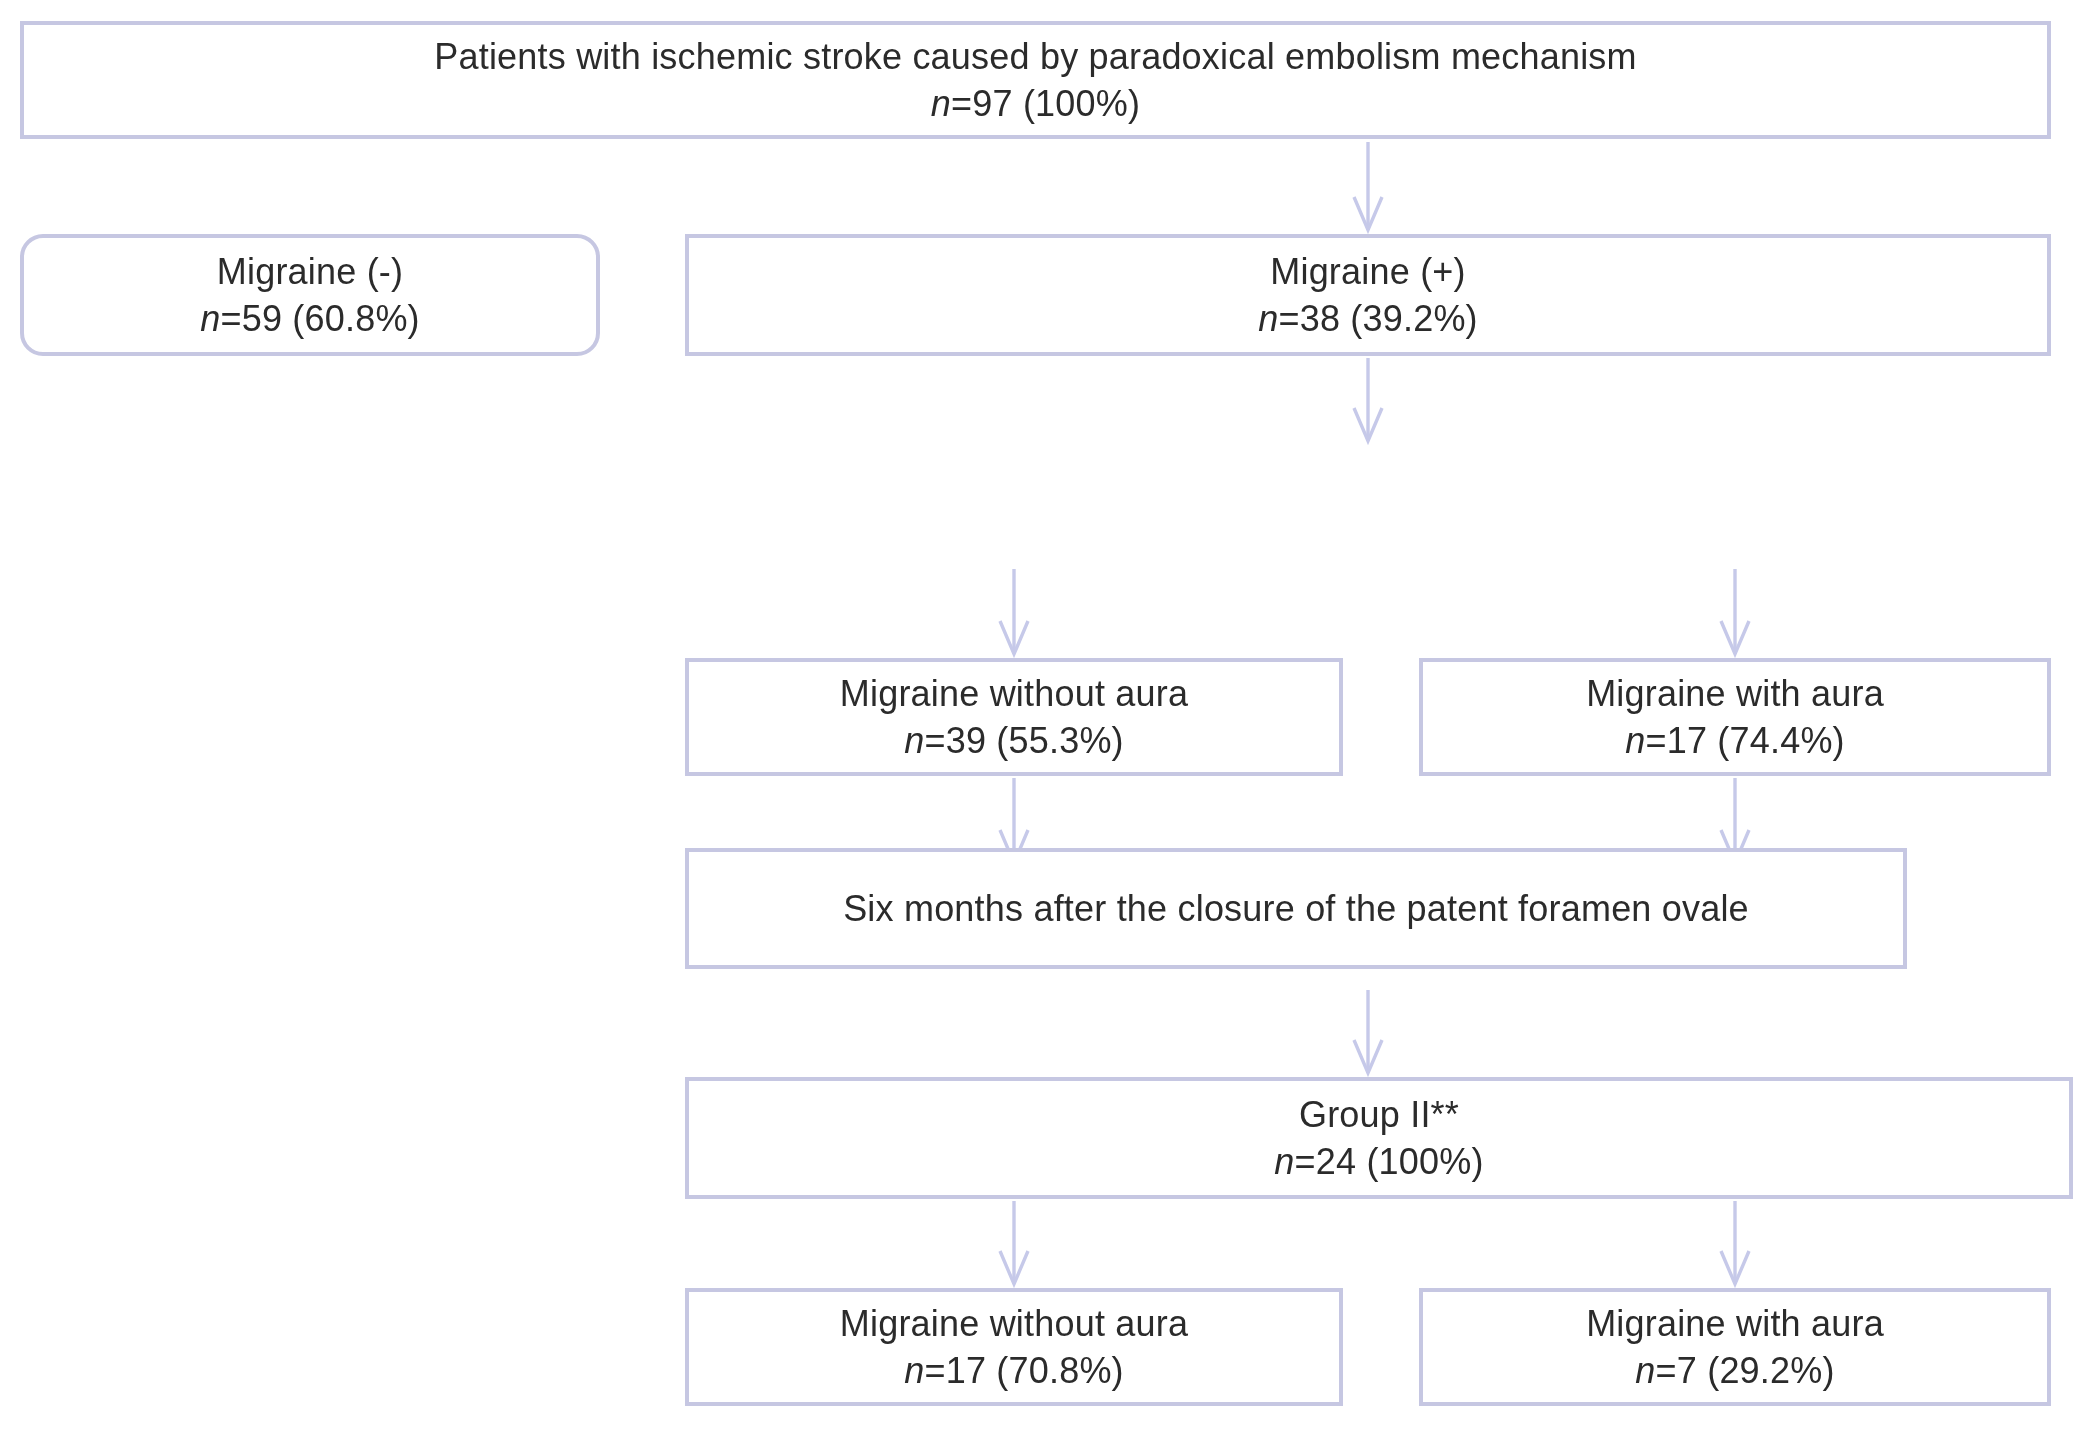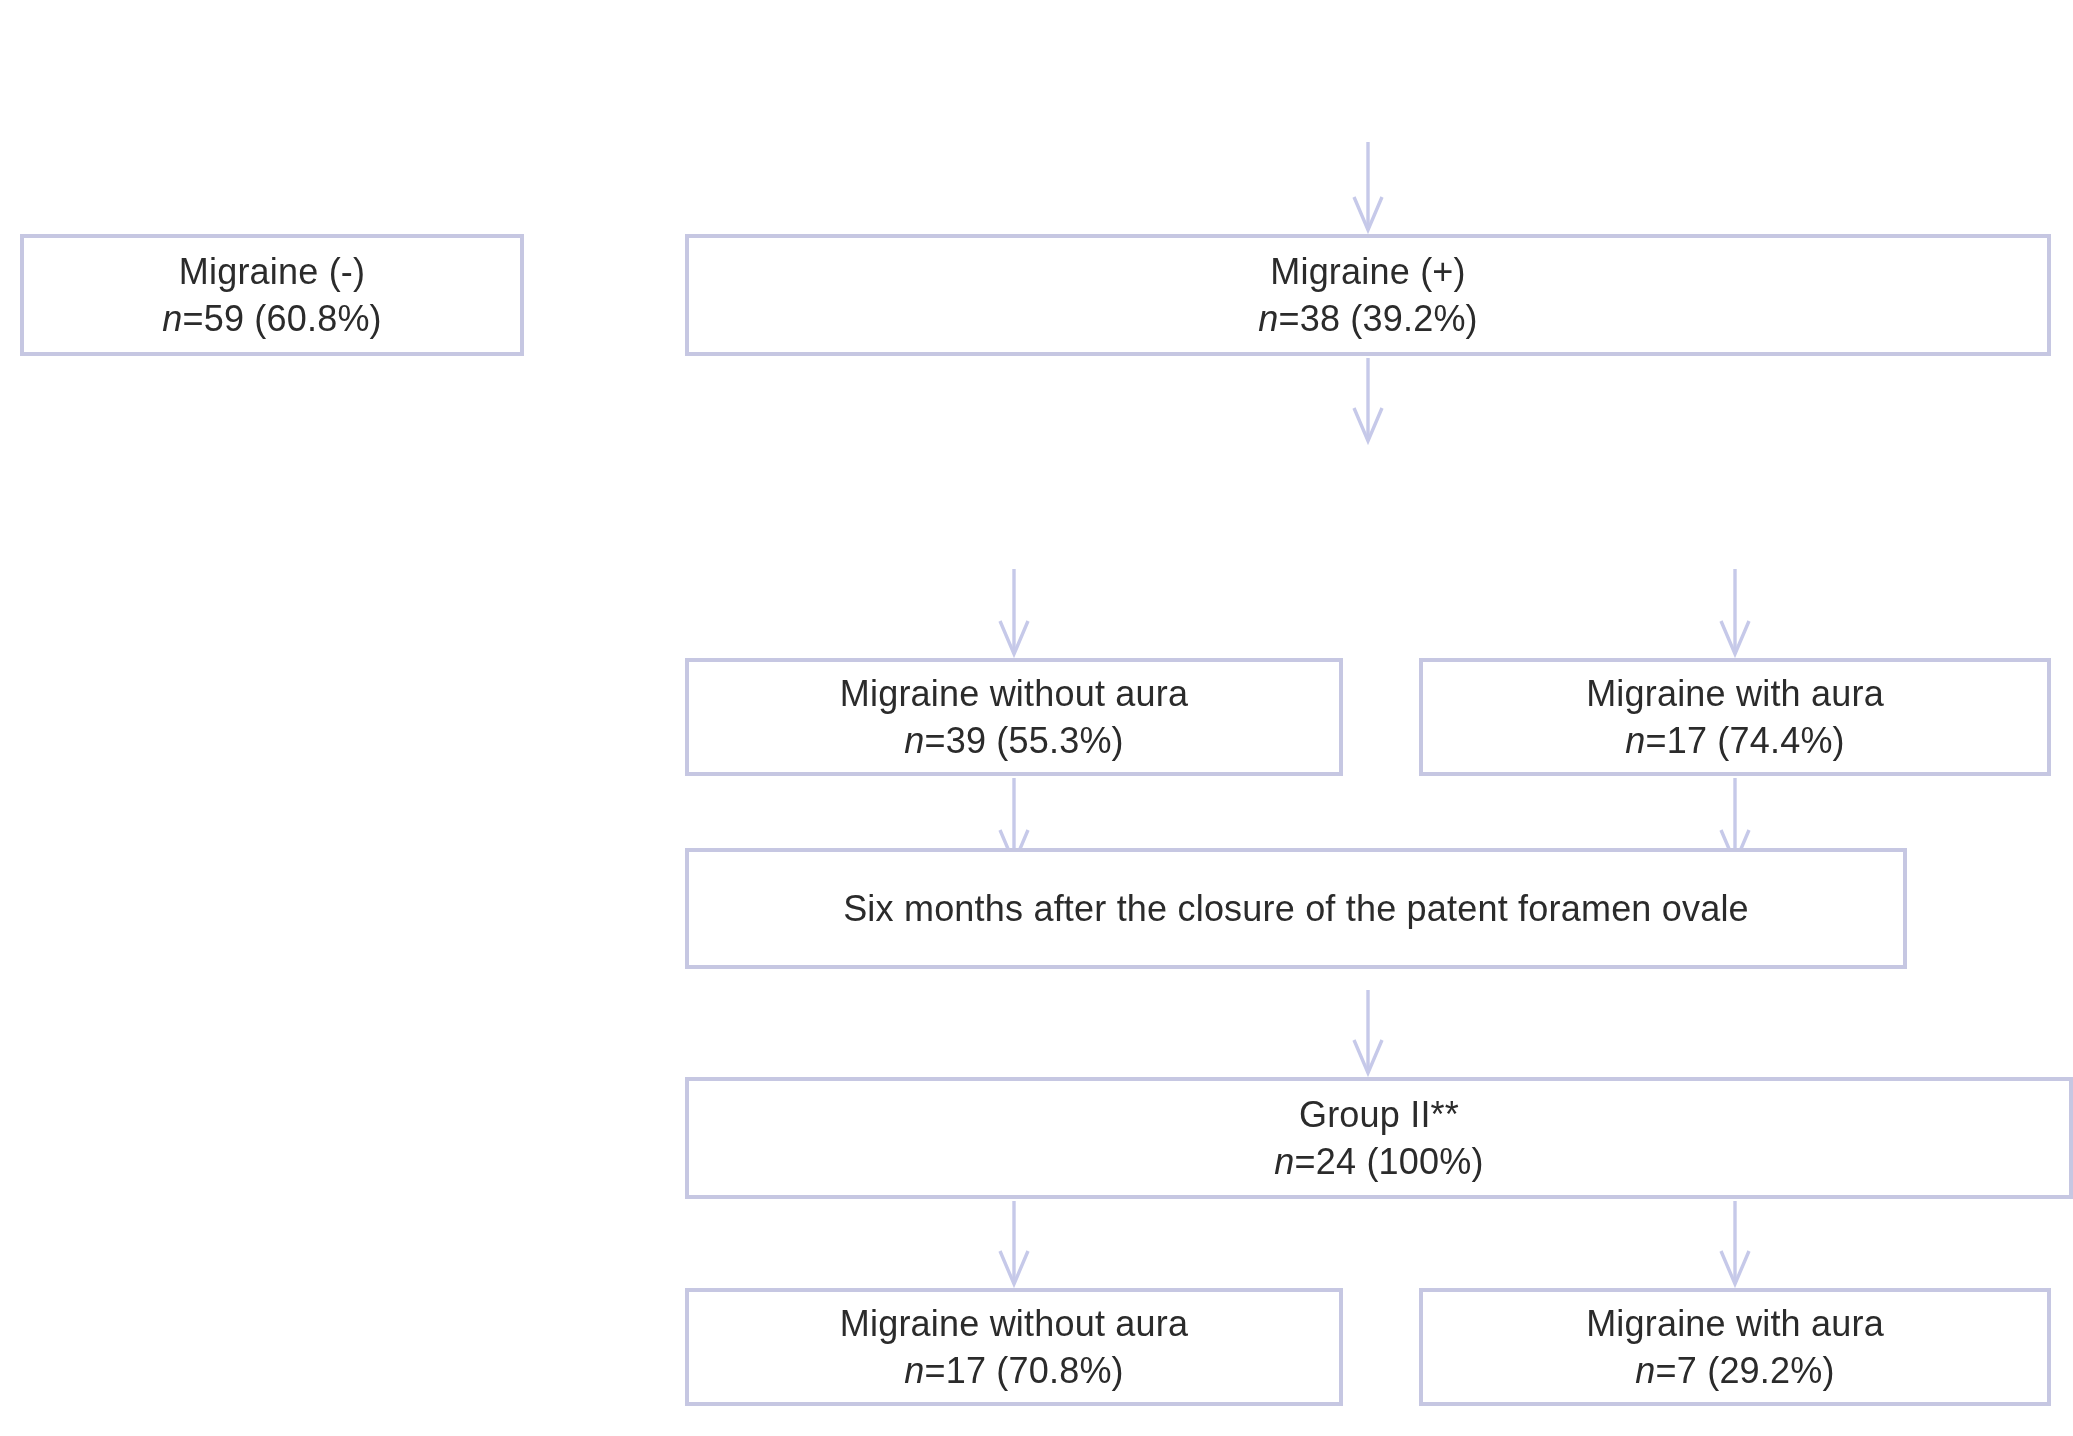--- a/index.html
+++ b/index.html
@@ -40,21 +40,21 @@
     justify-content:center;
     text-align:center;
     color:var(--text-color);
     font-size:36px;
     line-height:47px;
     letter-spacing:0.2px;
   }
   .italic{font-style:italic;}
 
   .b-total  {left:20px;   top:21px;   width:2031px; height:118px;}
-  .b-migneg {left:20px;   top:234px;  width:504px;  height:122px;}
+  .b-migneg {left:20px;   top:234px;  width:580px;  height:122px;border-radius:23px;}
   .b-migpos {left:685px;  top:234px;  width:1366px; height:122px;}
   .b-group1 {left:685px;  top:445px;  width:1366px; height:122px;}
   .b-g1wo   {left:685px;  top:658px;  width:658px;  height:118px;}
   .b-g1w    {left:1419px; top:658px;  width:632px;  height:118px;}
   .b-six    {left:685px;  top:848px;  width:1222px; height:121px;}
   .b-group2 {left:685px;  top:1077px; width:1388px; height:122px;}
   .b-g2wo   {left:685px;  top:1288px; width:658px;  height:118px;}
   .b-g2w    {left:1419px; top:1288px; width:632px;  height:118px;}
 </style>
 </head>
@@ -103,20 +103,24 @@
       <line class="stroke" x1="1014" y1="1201" x2="1014" y2="1284"></line>
       <path class="stroke" d="M 1000 1251 L 1014 1284 L 1028 1251"></path>
     </g>
 
     <g>
       <line class="stroke" x1="1735" y1="1201" x2="1735" y2="1284"></line>
       <path class="stroke" d="M 1721 1251 L 1735 1284 L 1749 1251"></path>
     </g>
   </svg>
 
+  <div class="box b-total">
+    <div>Patients with ischemic stroke caused by paradoxical embolism mechanism</div>
+    <div><span class="italic">n</span><span>=97 (100%)</span></div>
+  </div>
 
   <div class="box b-migneg">
     <div>Migraine (-)</div>
     <div><span class="italic">n</span><span>=59 (60.8%)</span></div>
   </div>
 
   <div class="box b-migpos">
     <div>Migraine (+)</div>
     <div><span class="italic">n</span><span>=38 (39.2%)</span></div>
   </div>

